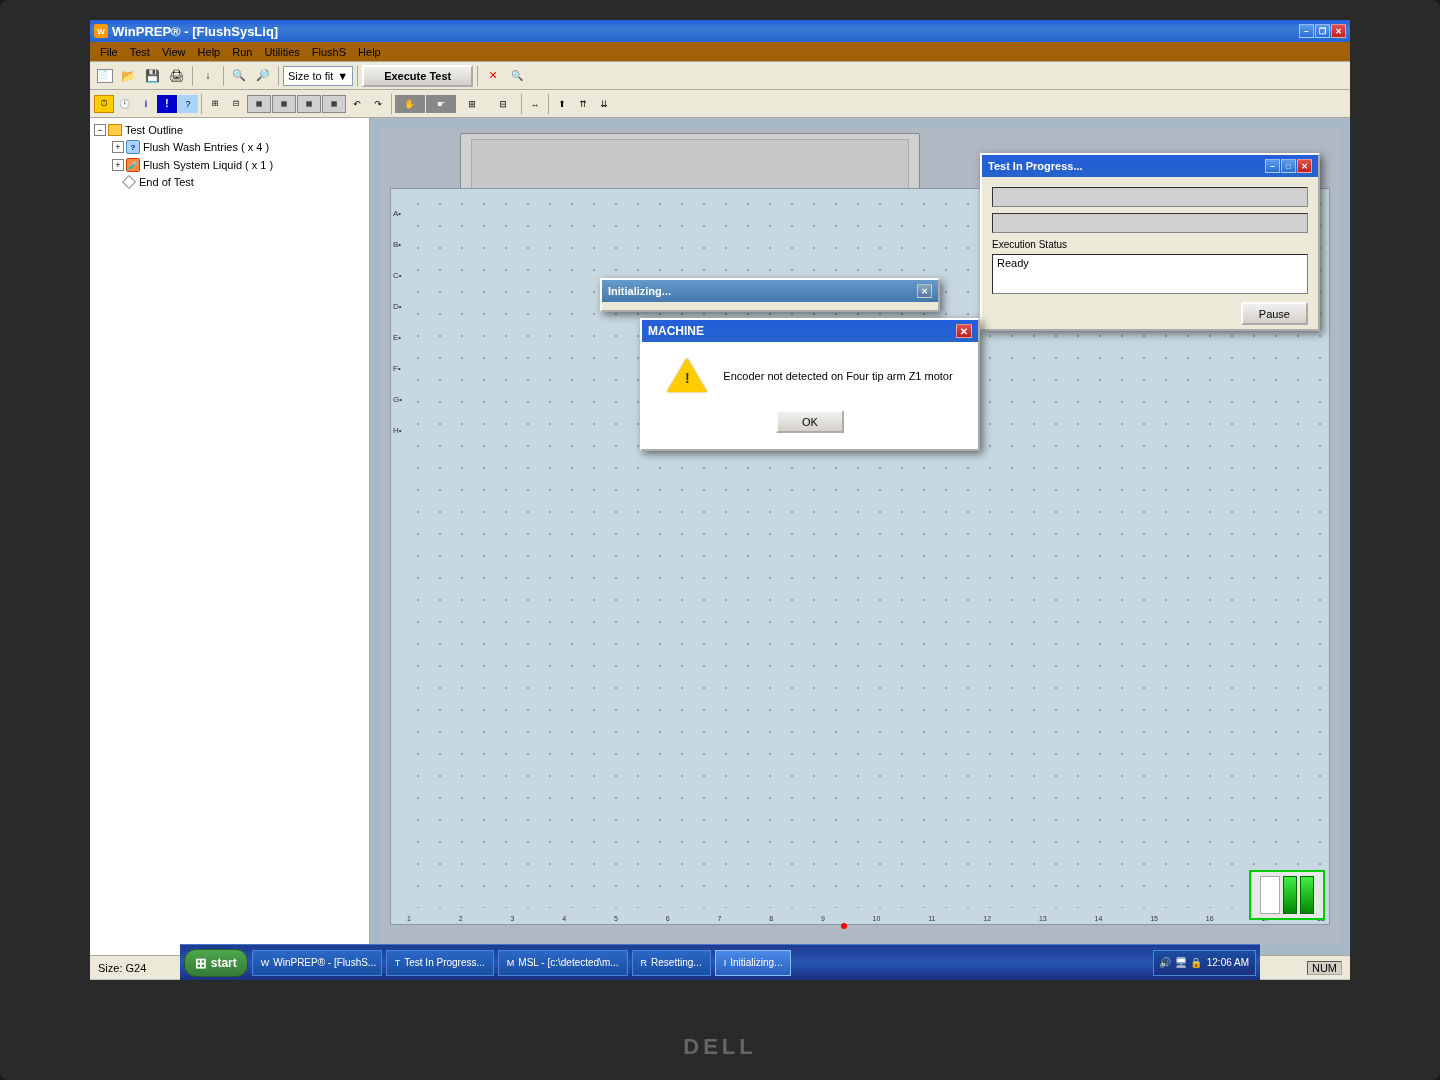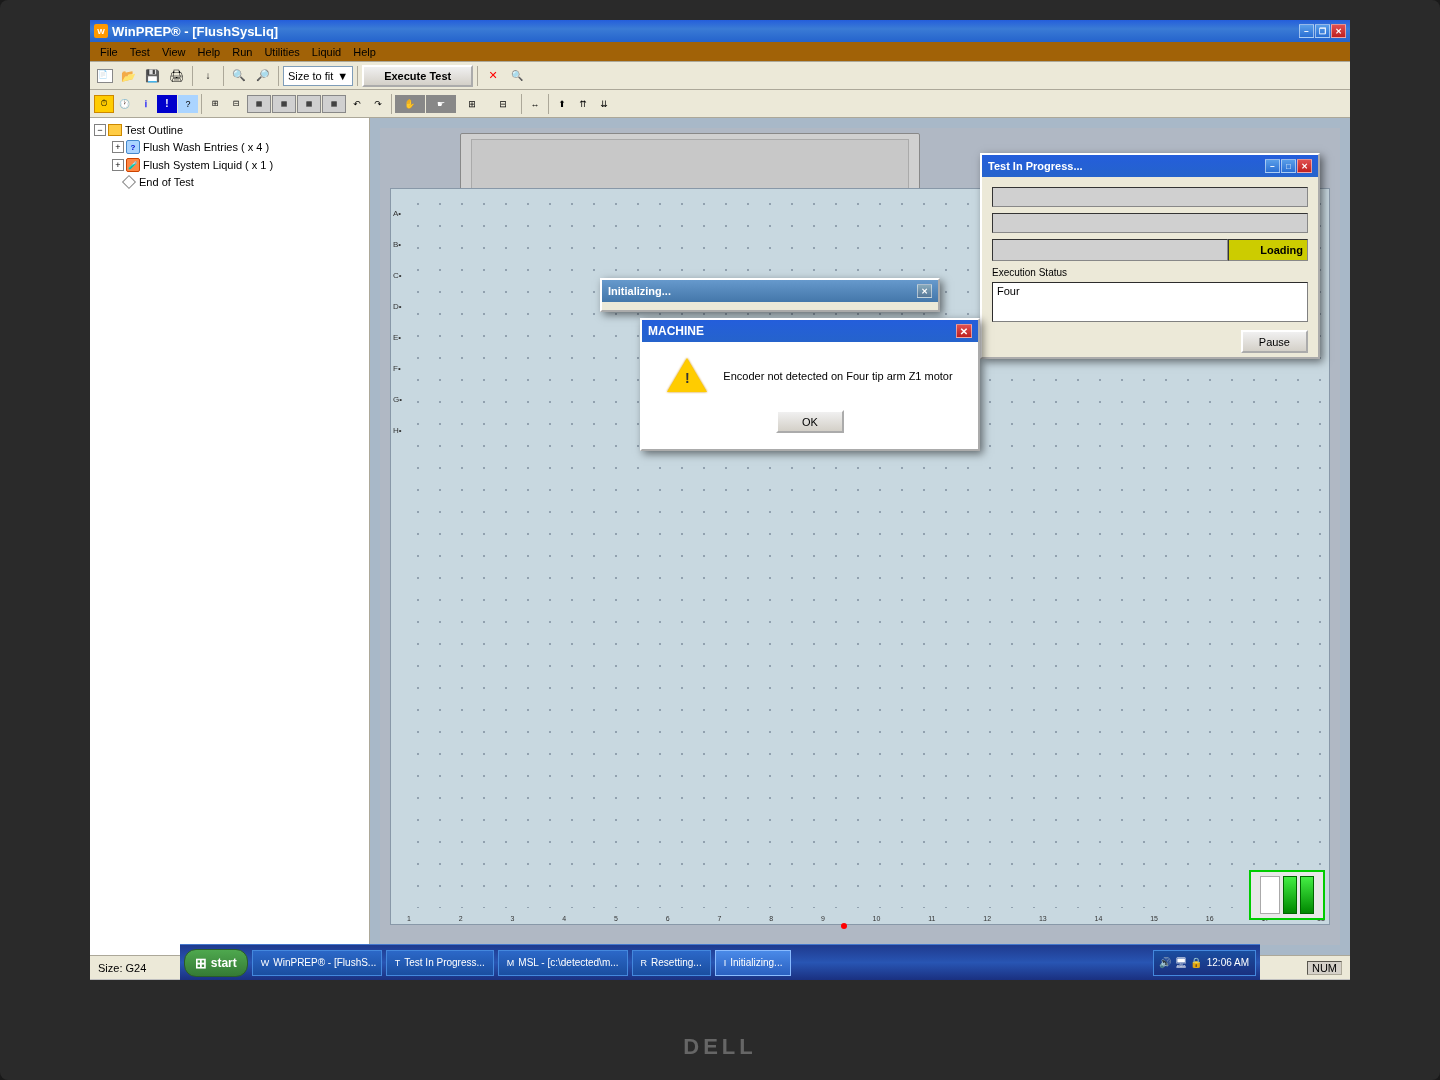--- a/index.html
+++ b/index.html
@@ -459,21 +459,21 @@
         </div>
       </div>
 
       <div class="menubar">
         <span class="menubar-item">File</span>
         <span class="menubar-item">Test</span>
         <span class="menubar-item">View</span>
         <span class="menubar-item">Help</span>
         <span class="menubar-item">Run</span>
         <span class="menubar-item">Utilities</span>
-        <span class="menubar-item">Liquid</span>
+        <span class="menubar-item">FlushS</span>
         <span class="menubar-item">Help</span>
       </div>
 
       <div class="toolbar">
 
         <div class="toolbar-btn">
             <div style="width:16px;height:14px;background:white;border:1px solid #888;font-size:8px;">📄</div>
           </div>
         <div class="toolbar-btn">
             <div style="width:16px;height:14px;font-size:12px;">📂</div>
@@ -671,27 +671,23 @@
               <span>Test In Progress...</span>
               <div class="xp-controls">
                 <div class="titlebar-btn xp-min" style="width:15px;height:14px;font-size:8px;">−</div>
                 <div class="titlebar-btn xp-max" style="width:15px;height:14px;font-size:8px;">□</div>
                 <div class="titlebar-btn xp-close" style="width:15px;height:14px;font-size:8px;">✕</div>
               </div>
             </div>
             <div class="dialog-body">
               <div style="height:20px;margin-bottom:6px;background:#d0d0d0;border:1px inset #888;"></div>
               <div style="height:20px;margin-bottom:6px;background:#d0d0d0;border:1px inset #888;"></div>
-              <div style="display:flex;margin-bottom:6px;">
-                <div style="flex:1;height:22px;background:#d0d0d0;border:1px inset #888;"></div>
-                <div style="width:80px;height:22px;background:#cccc00;border:1px inset #888;display:flex;align-items:center;justify-content:flex-end;padding-right:4px;font-size:11px;font-weight:bold;">Loading</div>
-              </div>
               <div class="execution-label">Execution Status</div>
               <div class="execution-field">
-                <span>Four</span>
+                <span>Ready</span>
               </div>
               <div style="text-align:right;">
                 <button class="pause-btn">Pause</button>
               </div>
             </div>
           </div>
 
           <div class="dialog-window initializing-dialog">
             <div class="dialog-titlebar" style="background:linear-gradient(to bottom, #6699cc, #4477aa);">
               <span>Initializing...</span>

